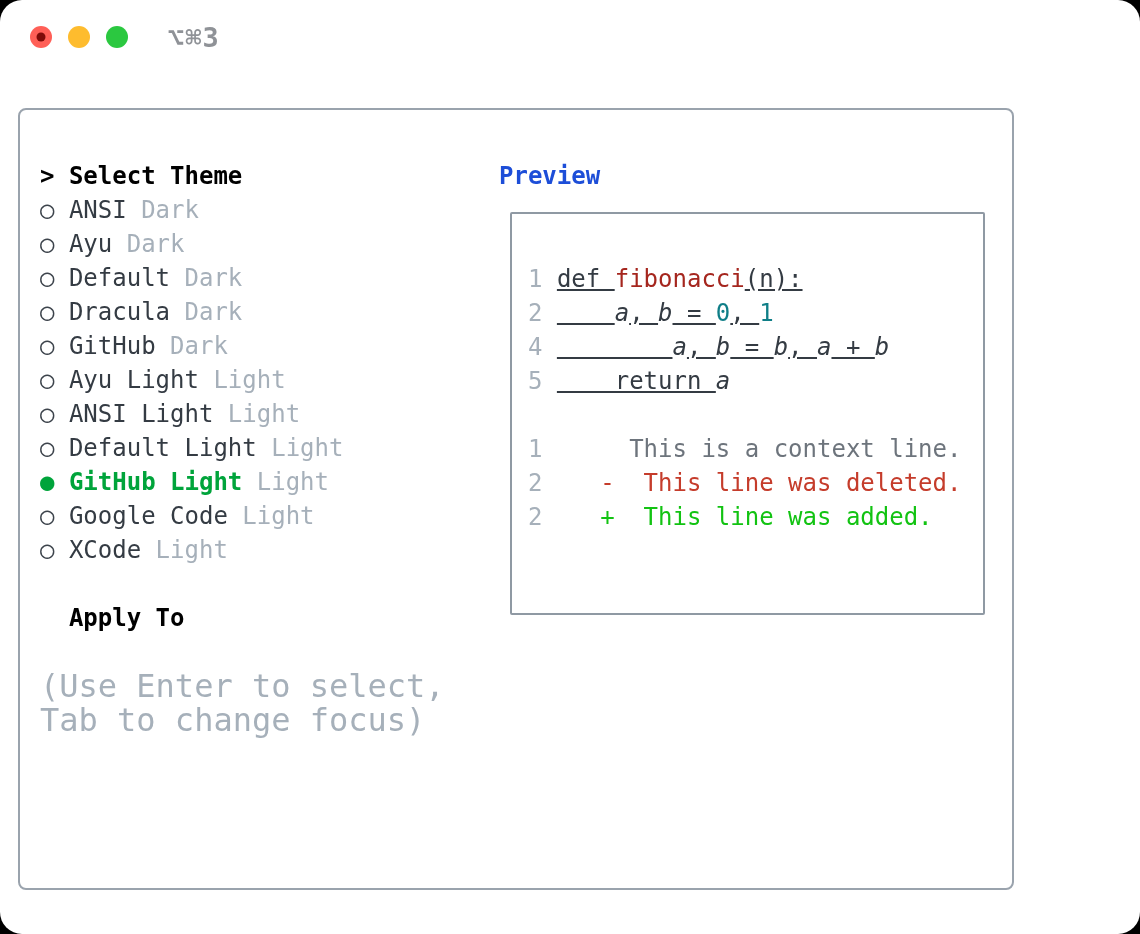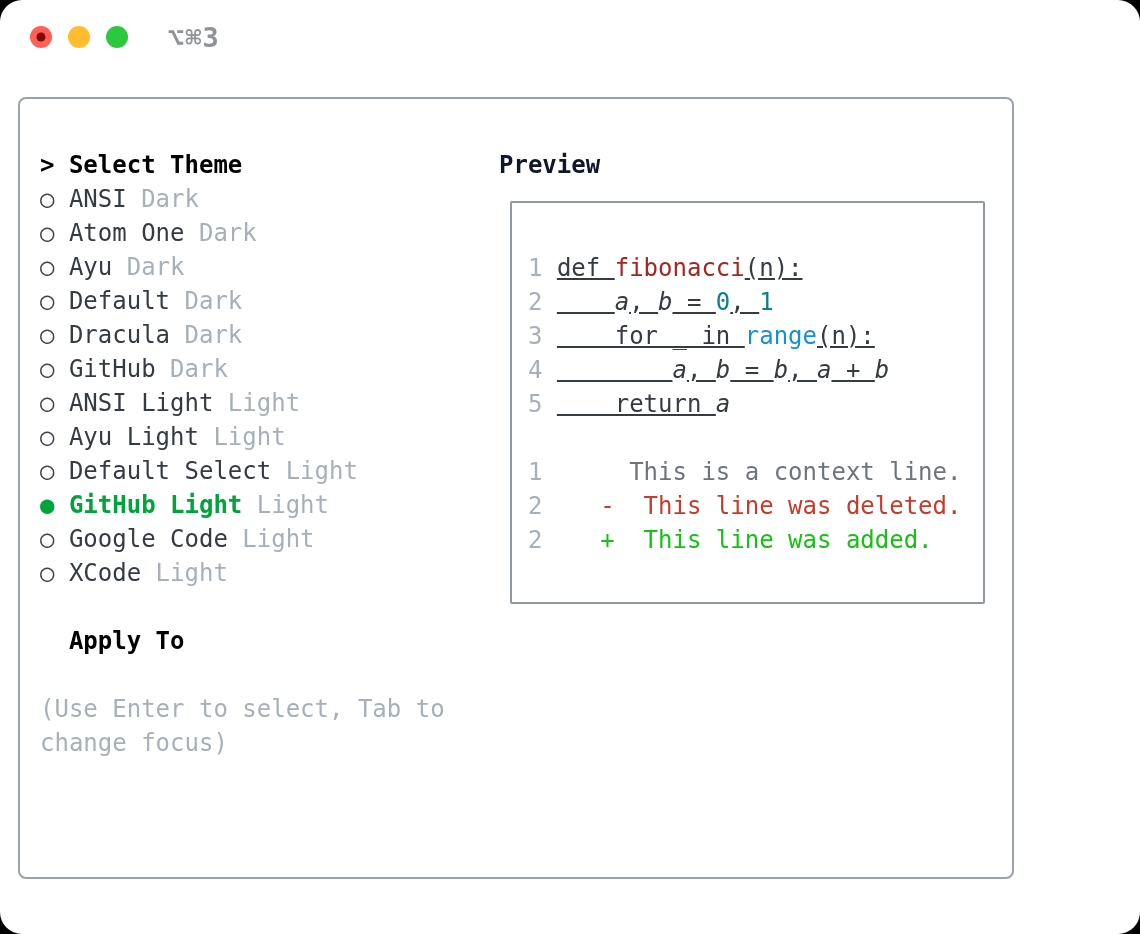--- a/index.html
+++ b/index.html
@@ -30,45 +30,45 @@
     transform:translate(-50%,-50%);
   }
   .win-title{
     margin-left:24px;
     font-size:27px;font-weight:bold;
     color:#8f9297;letter-spacing:1px;
     white-space:pre;
   }
   
   .panel{
-    position:absolute;left:18px;top:97px;
+    position:absolute;left:18px;top:108px;
     width:996px;height:782px;
     border:2px solid #9aa3ad;border-radius:8px;
     background:#fff;box-sizing:border-box;
   }
   .left-col{position:absolute;left:20px;top:49px;width:445px;}
   .right-col{position:absolute;left:479px;top:49px;}
 
   .row{height:34px;line-height:34px;font-size:24px;white-space:pre;}
   .bullet{display:inline-block;width:2ch;color:#3c434b;}
   .prompt{color:#000;font-weight:bold;}
   .h-label{color:#000;font-weight:bold;}
   .t-name{color:var(--text);}
   .t-variant{color:var(--muted);}
   .theme-row.sel .bullet{color:var(--sel-green);}
   .theme-row.sel .t-name{color:var(--sel-green);font-weight:bold;}
   .apply-header{padding-left:2ch;color:#000;font-weight:bold;}
   .spacer{height:34px;}
   .hint{
     margin-top:0;width:445px;
-    font-size:24px;line-height:34px;
+    font-size:32px;line-height:34px;
     color:var(--muted);white-space:pre-wrap;
   }
   
-  .preview-title{height:34px;line-height:34px;font-size:24px;font-weight:bold;color:#0f172a;white-space:pre;}
+  .preview-title{height:34px;line-height:34px;font-size:24px;font-weight:bold;color:#1d4ed8;white-space:pre;}
   .preview-box{
     margin-left:11px;margin-top:19px;
     width:475px;height:403px;
     border:2px solid #8f99a3;border-radius:2px;
     background:#fff;box-sizing:border-box;
     padding:48px 0 0 16px;
     overflow:hidden;
   }
   .cline{height:34px;line-height:34px;font-size:24px;white-space:pre;}
   .lnum{display:inline-block;width:2ch;color:var(--muted);}
@@ -95,28 +95,27 @@
     <span class="win-title">⌥⌘3</span>
   </div>
 
   <div class="panel">
 
     <div class="left-col">
       <div class="row header-row"><span class="bullet prompt">&gt;</span><span class="h-label">Select Theme</span></div>
 
       <div id="theme-list">
           <div class="row theme-row"><span class="bullet">○</span><span class="t-name">ANSI</span><span class="t-variant"> Dark</span></div>
-          <div class="row theme-row"><span class="bullet">○</span><span class="t-name">Atom One</span><span class="t-variant"> Dark</span></div>
           <div class="row theme-row"><span class="bullet">○</span><span class="t-name">Ayu</span><span class="t-variant"> Dark</span></div>
           <div class="row theme-row"><span class="bullet">○</span><span class="t-name">Default</span><span class="t-variant"> Dark</span></div>
           <div class="row theme-row"><span class="bullet">○</span><span class="t-name">Dracula</span><span class="t-variant"> Dark</span></div>
           <div class="row theme-row"><span class="bullet">○</span><span class="t-name">GitHub</span><span class="t-variant"> Dark</span></div>
+          <div class="row theme-row"><span class="bullet">○</span><span class="t-name">Ayu Light</span><span class="t-variant"> Light</span></div>
           <div class="row theme-row"><span class="bullet">○</span><span class="t-name">ANSI Light</span><span class="t-variant"> Light</span></div>
-          <div class="row theme-row"><span class="bullet">○</span><span class="t-name">Ayu Light</span><span class="t-variant"> Light</span></div>
-          <div class="row theme-row"><span class="bullet">○</span><span class="t-name">Default Select</span><span class="t-variant"> Light</span></div>
+          <div class="row theme-row"><span class="bullet">○</span><span class="t-name">Default Light</span><span class="t-variant"> Light</span></div>
           <div class="row theme-row sel"><span class="bullet">●</span><span class="t-name">GitHub Light</span><span class="t-variant"> Light</span></div>
           <div class="row theme-row"><span class="bullet">○</span><span class="t-name">Google Code</span><span class="t-variant"> Light</span></div>
           <div class="row theme-row"><span class="bullet">○</span><span class="t-name">XCode</span><span class="t-variant"> Light</span></div>
         </div>
 
       <div class="spacer"></div>
 
       <div class="row apply-header">Apply To</div>
 
 
@@ -124,21 +123,20 @@
 
       <div class="hint">(Use Enter to select, Tab to change focus)</div>
     </div>
 
     <div class="right-col">
       <div class="preview-title">Preview</div>
       <div class="preview-box">
         <div id="code-lines">
             <div class="cline"><span class="lnum">1</span><span class="tok-plain">def </span><span class="tok-function">fibonacci</span><span class="tok-plain">(n):</span></div>
             <div class="cline"><span class="lnum">2</span><span class="tok-plain">    </span><span class="tok-variable">a</span><span class="tok-plain">, </span><span class="tok-variable">b</span><span class="tok-plain"> = </span><span class="tok-number">0</span><span class="tok-plain">, </span><span class="tok-number">1</span></div>
-            <div class="cline"><span class="lnum">3</span><span class="tok-plain">    for _ in </span><span class="tok-builtin">range</span><span class="tok-plain">(n):</span></div>
             <div class="cline"><span class="lnum">4</span><span class="tok-plain">        </span><span class="tok-variable">a</span><span class="tok-plain">, </span><span class="tok-variable">b</span><span class="tok-plain"> = </span><span class="tok-variable">b</span><span class="tok-plain">, </span><span class="tok-variable">a</span><span class="tok-plain"> + </span><span class="tok-variable">b</span></div>
             <div class="cline"><span class="lnum">5</span><span class="tok-plain">    return </span><span class="tok-variable">a</span></div>
           </div>
         <div class="spacer"></div>
         <div id="diff-lines">
             <div class="cline"><span class="lnum">1</span><span class="diff-context">     This is a context line.</span></div>
             <div class="cline"><span class="lnum">2</span><span class="diff-deleted">   -  This line was deleted.</span></div>
             <div class="cline"><span class="lnum">2</span><span class="diff-added">   +  This line was added.</span></div>
           </div>
       </div>

